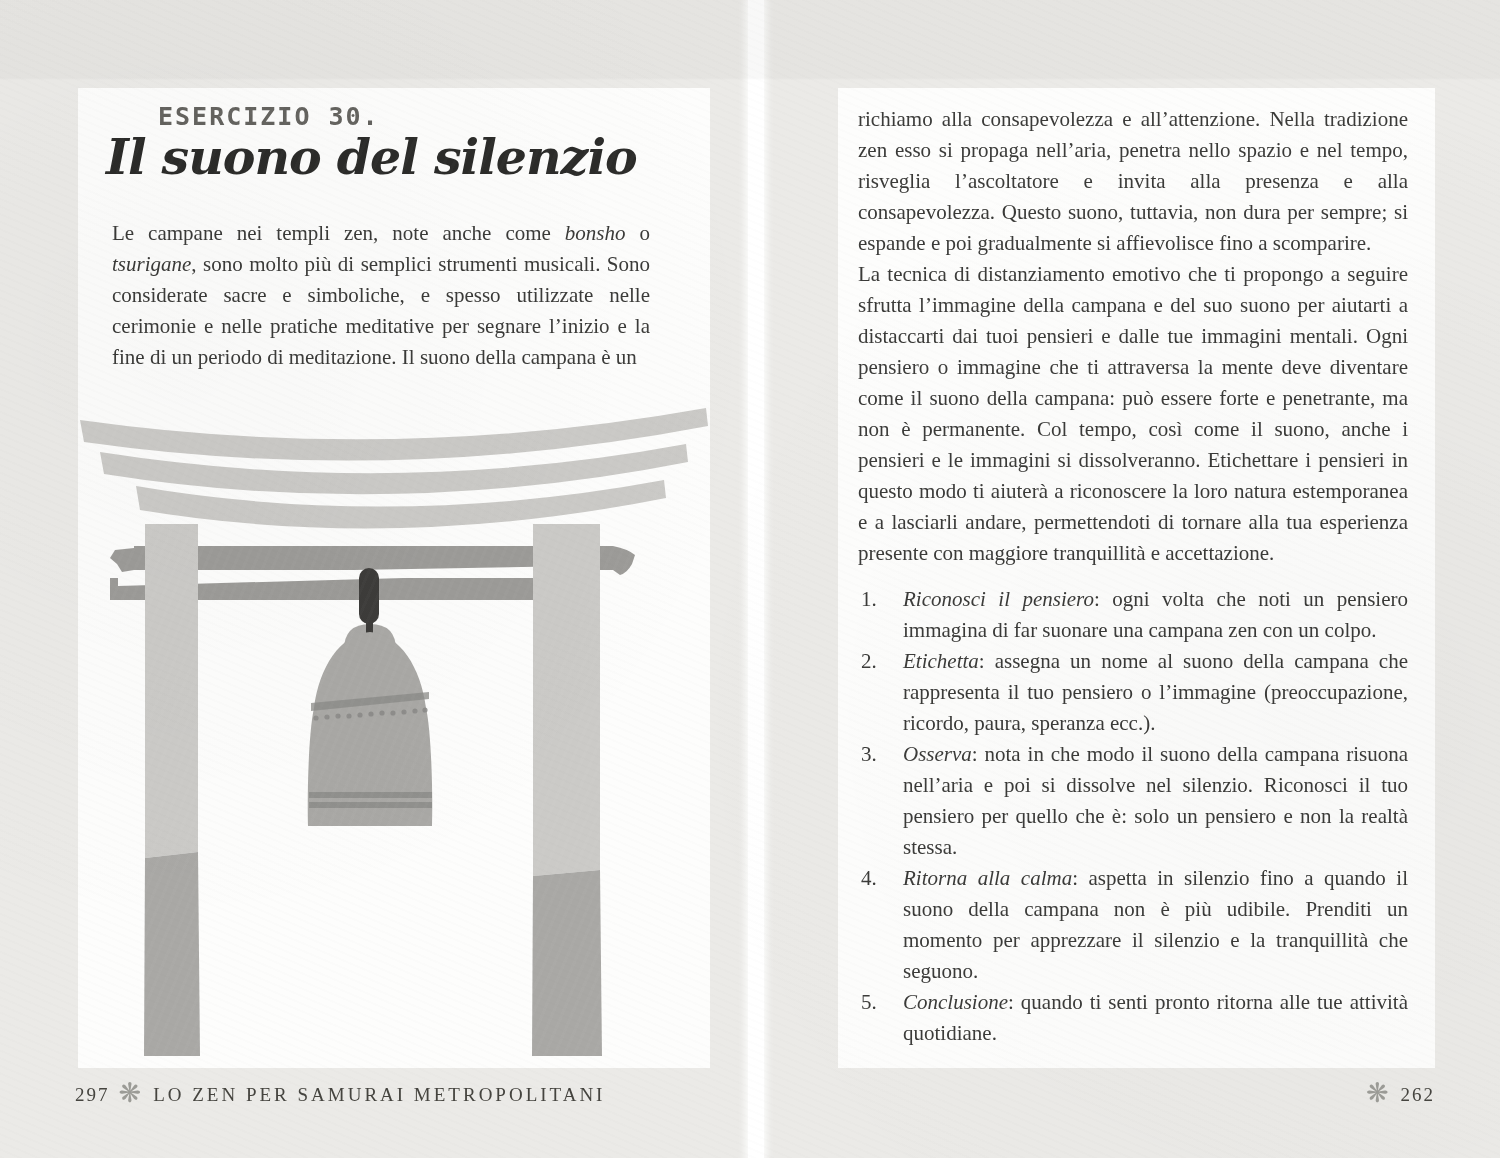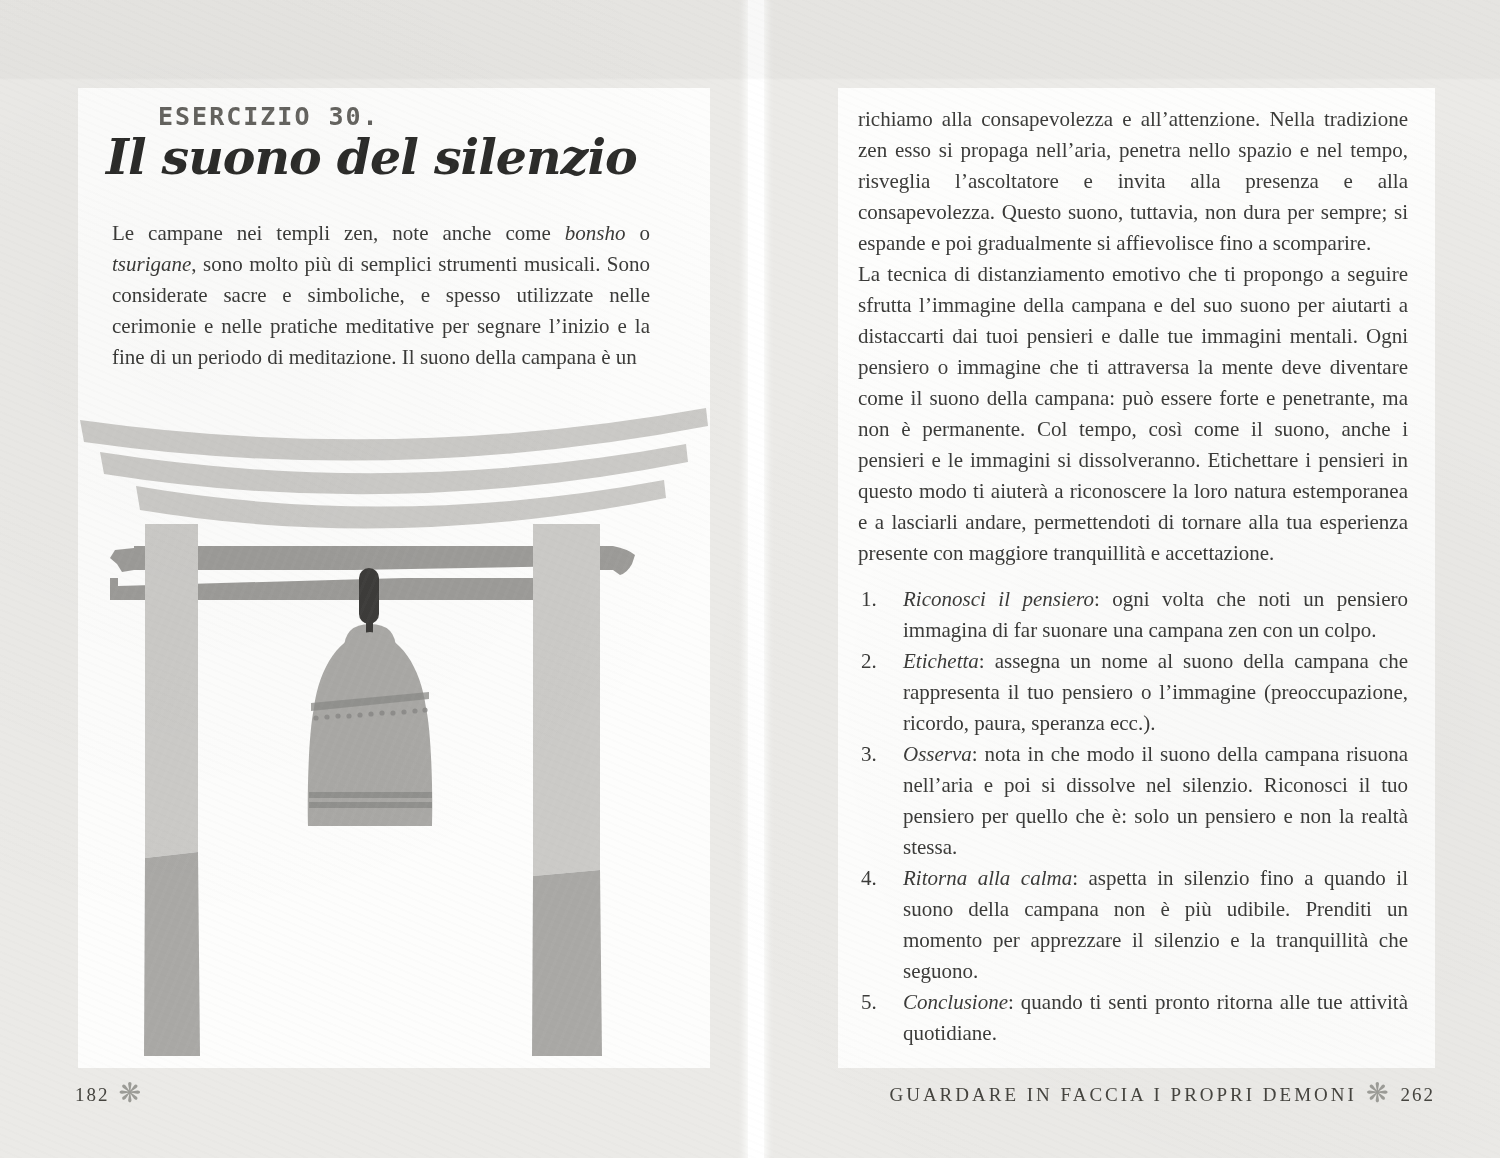--- a/index.html
+++ b/index.html
@@ -152,22 +152,23 @@
         <circle cx="326" cy="312" r="2.6"></circle>
           <circle cx="337" cy="311" r="2.6"></circle>
         <circle cx="347" cy="310" r="2.6"></circle>
       </g>
       <rect class="f-band" x="231" y="392" width="123" height="6" opacity="0.8"></rect>
       <rect class="f-band" x="231" y="402" width="123" height="6" opacity="0.8"></rect>
     </svg>
   </div>
 
   <div class="footer footer-left">
-    <span class="pagenum">182</span>
+    <span class="pagenum">297</span>
     <span class="flower">❋</span>
+    <span class="footer-title">LO ZEN PER SAMURAI METROPOLITANI</span>
   </div>
 </div>
 
 <div class="spine"></div>
 
 <div class="page page-right">
   <div class="card card-right">
     <div class="text-col">
       <p class="body-text">richiamo alla consapevolezza e all’attenzione. Nella tradizione zen esso si propaga nell’aria, penetra nello spazio e nel tempo, risveglia l’ascoltatore e invita alla presenza e alla consapevolezza. Questo suono, tuttavia, non dura per sempre; si espande e poi gradualmente si affievolisce fino a scomparire.</p>
       <p class="body-text">La tecnica di distanziamento emotivo che ti propongo a seguire sfrutta l’immagine della campana e del suo suono per aiutarti a distaccarti dai tuoi pensieri e dalle tue immagini mentali. Ogni pensiero o immagine che ti attraversa la mente deve diventare come il suono della campana: può essere forte e penetrante, ma non è permanente. Col tempo, così come il suono, anche i pensieri e le immagini si dissolveranno. Etichettare i pensieri in questo modo ti aiuterà a riconoscere la loro natura estemporanea e a lasciarli andare, permettendoti di tornare alla tua esperienza presente con maggiore tranquillità e accettazione.</p>
@@ -190,17 +191,16 @@
           </li>
           <li class="step">
             <span class="step-num">5.</span>
             <span class="step-body"><em>Conclusione</em>: quando ti senti pronto ritorna alle tue attività quotidiane.</span>
           </li>
         </ol>
     </div>
   </div>
 
   <div class="footer footer-right">
-    <span class="footer-title">GUARDARE IN FACCIA I PROPRI DEMONI</span>
     <span class="flower">❋</span>
     <span class="pagenum">262</span>
   </div>
 </div>
 
 </body></html>

